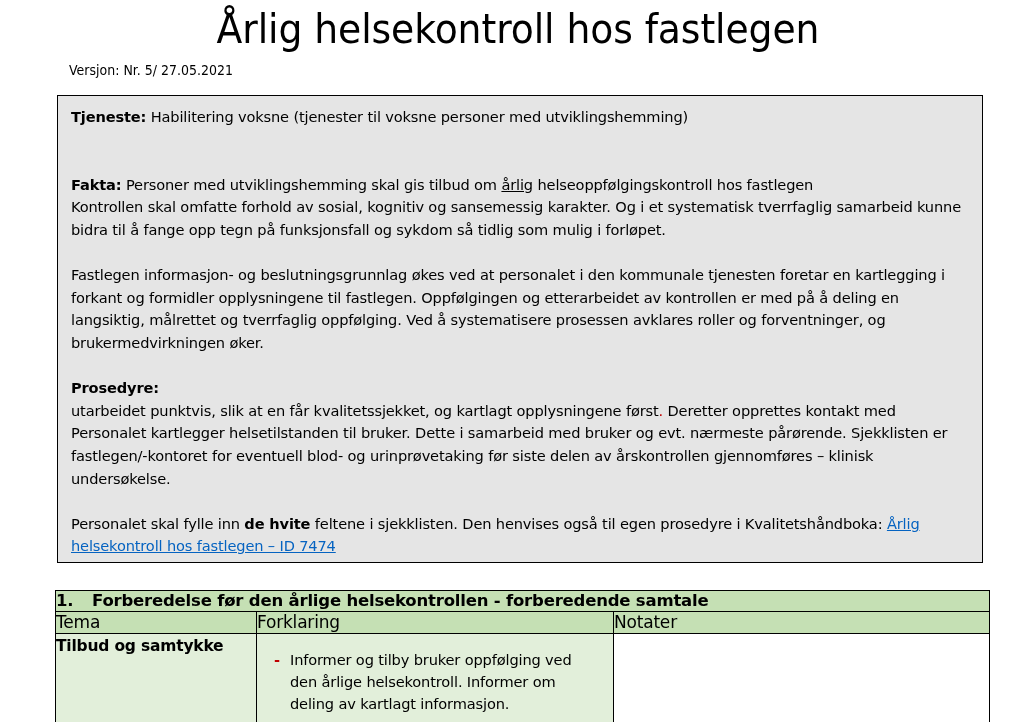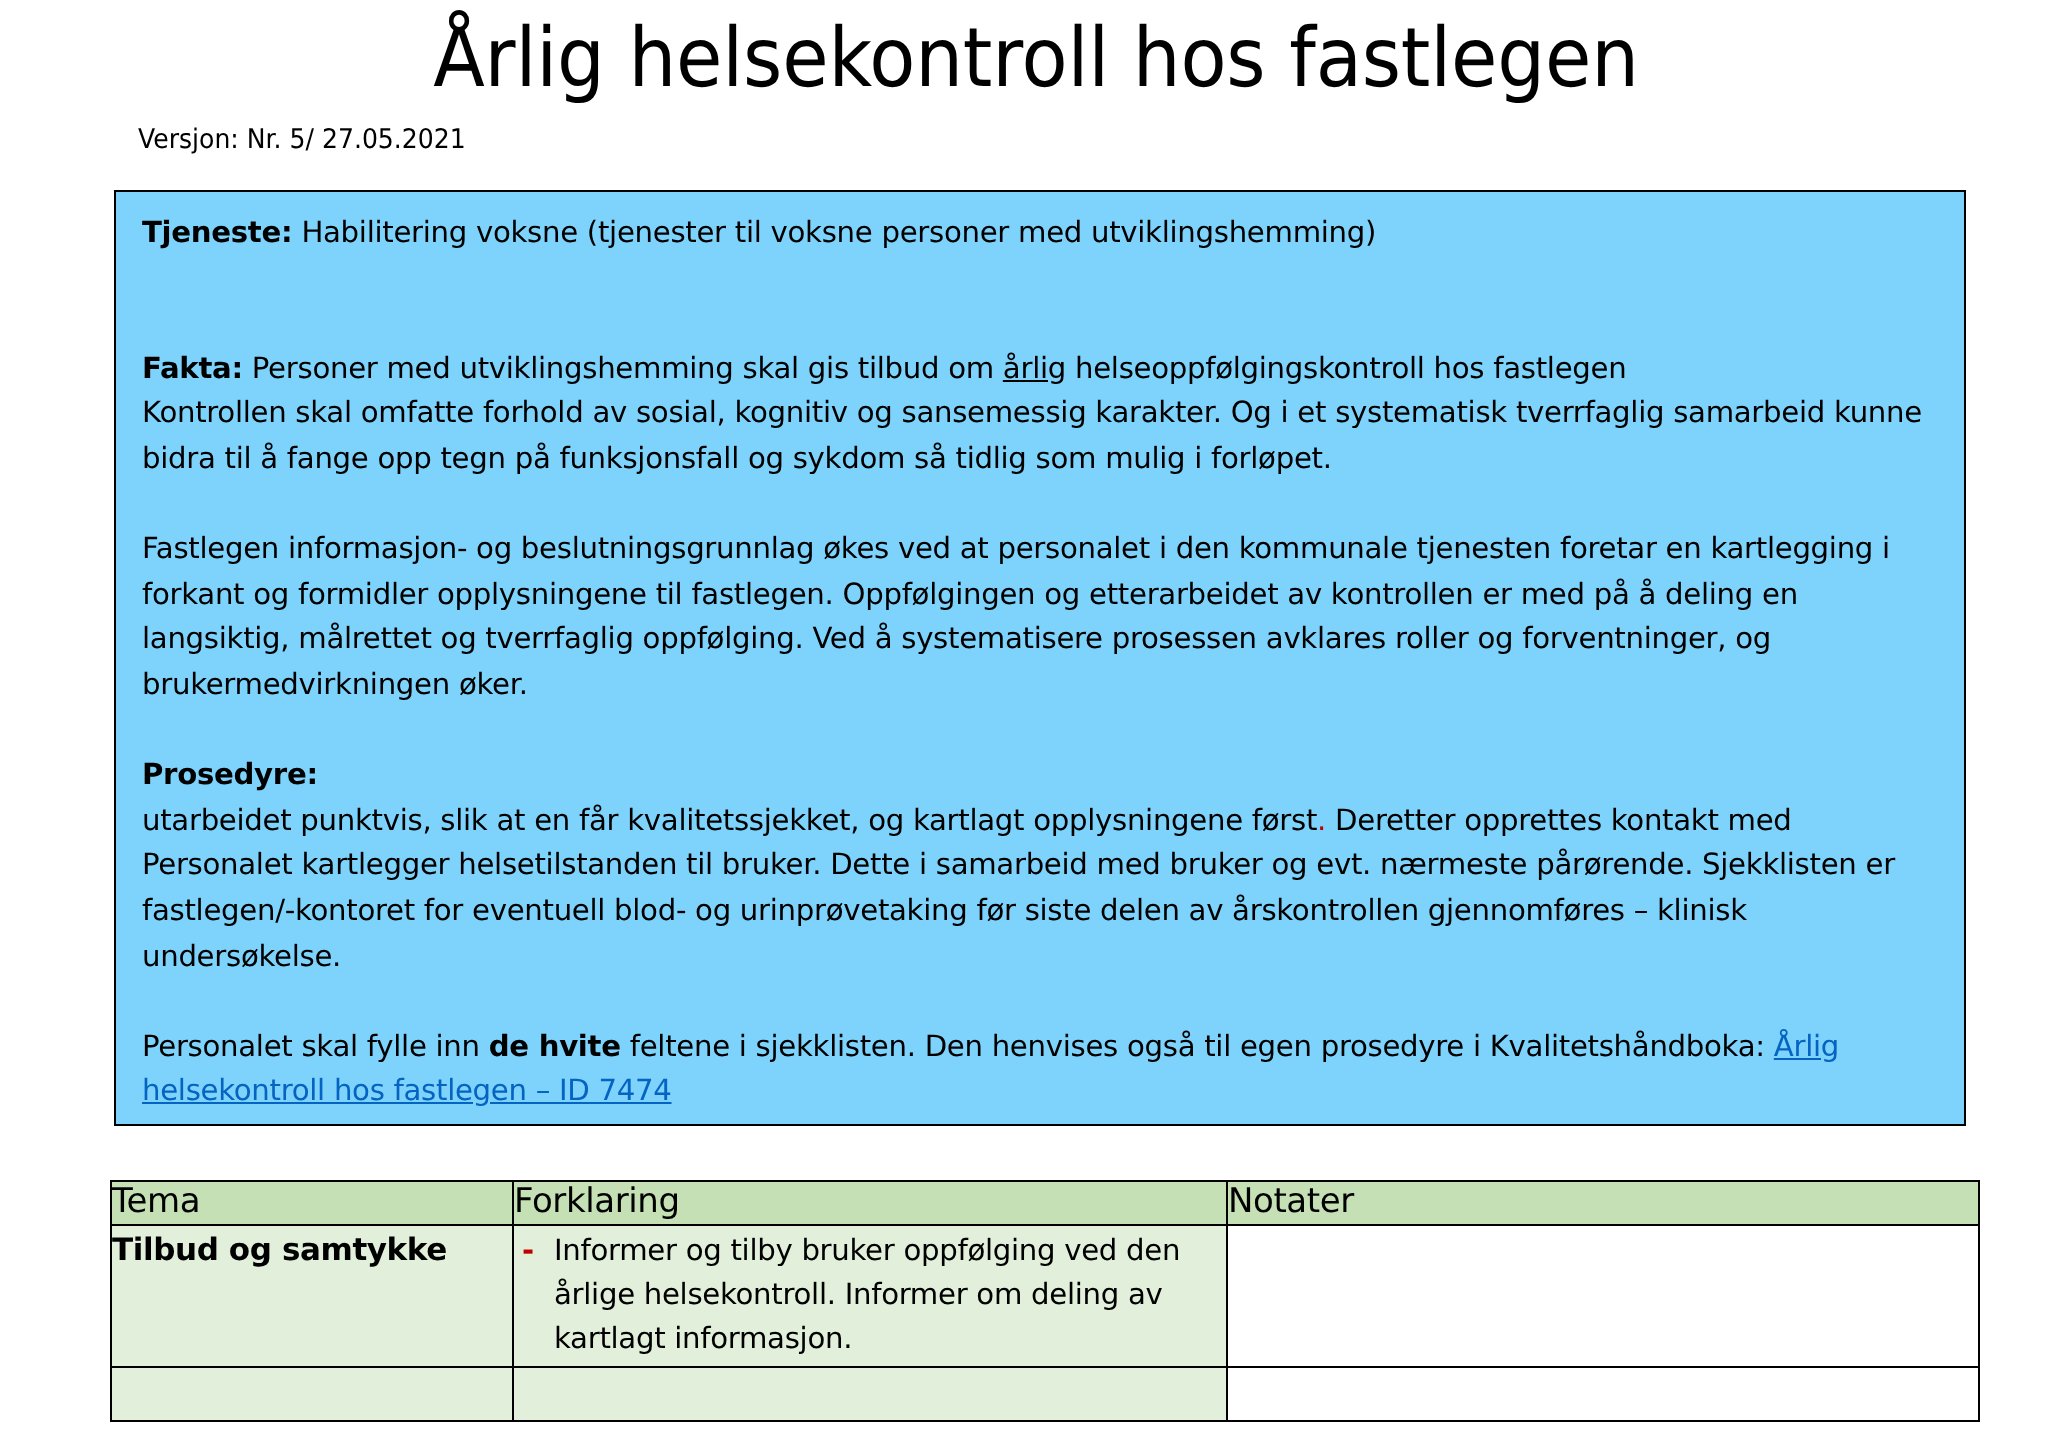--- a/index.html
+++ b/index.html
@@ -41,21 +41,21 @@
   }
 
   
   .info-box {
     position: absolute;
     left: 57px;
     top: 95px;
     width: 926px;
     height: 468px;
     box-sizing: border-box;
-    background: #7dd3fc;
+    background: #e5e5e5;
     border: 1.6px solid #000000;
     padding: 10px 13px 0 13px;
   }
   .info-box p {
     margin: 0 0 0 0;
     font-family: "DejaVu Sans", sans-serif;
     font-size: 14.6px;
     line-height: 22.6px;
     color: #000;
     letter-spacing: -0.15px;
@@ -120,21 +120,21 @@
     background: #e2efda;
     font-size: 14.6px;
     line-height: 22px;
     padding: 6px 8px 7px 8px;
     letter-spacing: -0.15px;
   }
   .cell-notater {
     background: #ffffff;
   }
   ul.dashlist {
-    margin: 2px;
+    margin: 15px;
     padding: 0;
     list-style: none;
   }
   ul.dashlist li {
     position: relative;
     padding-left: 18px;
   }
   ul.dashlist li::before {
     content: "-";
     position: absolute;
@@ -199,20 +199,25 @@
 </section>
 
 <table class="checklist">
   <colgroup>
     <col style="width:201px">
     <col style="width:357px">
     <col style="width:376px">
   </colgroup>
   <tbody>
     <tr>
+      <td class="section-title-cell" colspan="3">
+        <span class="section-num">1.</span><span>Forberedelse før den årlige helsekontrollen - forberedende samtale</span>
+      </td>
+    </tr>
+    <tr>
       <th class="col-head">Tema</th>
       <th class="col-head">Forklaring</th>
       <th class="col-head">Notater</th>
     </tr>
     <tr>
       <td class="cell-tema">Tilbud og samtykke</td>
       <td class="cell-forklaring">
         <ul class="dashlist">
           <li>Informer og tilby bruker oppfølging ved den årlige helsekontroll. Informer om deling av kartlagt informasjon.</li>
         </ul>

